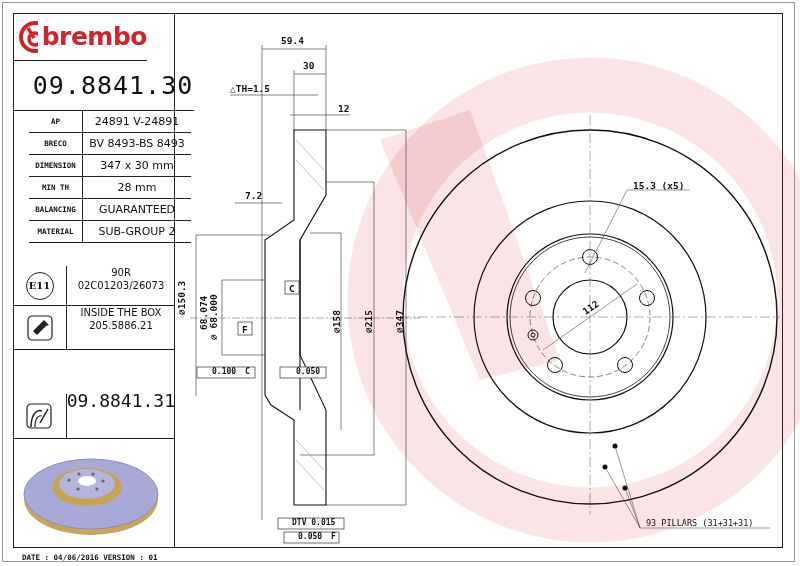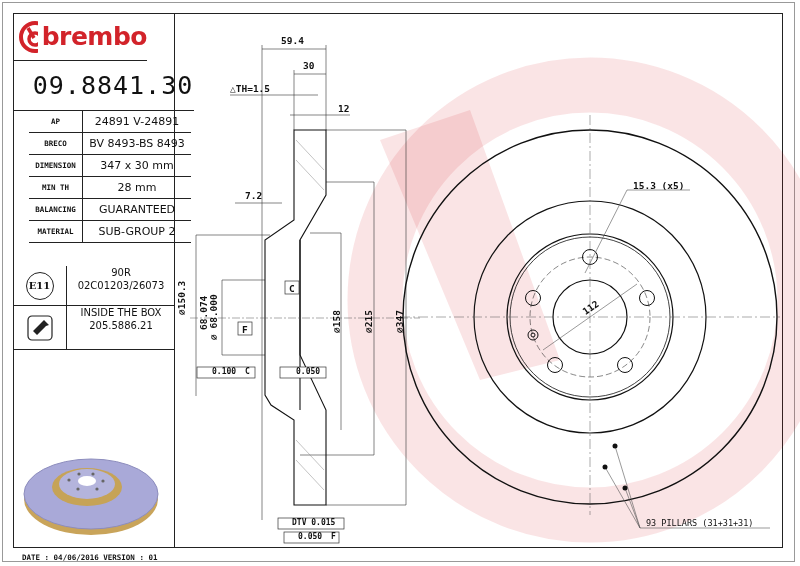--- a/index.html
+++ b/index.html
@@ -91,20 +91,31 @@
         <path d="M17 5 L22 10 L19 11 L10 20 L6 16 L15 7 Z" fill="#222"></path>
       </svg>
     </span>
     <span class="t">
       <div>INSIDE THE BOX</div>
       <div>205.5886.21</div>
     </span>
   </div>
 
 
+  <div class="irow" style="top:381px;height:44px">
+    <span class="ic">
+      <svg width="26" height="26" style="position:relative">
+        <rect x="1" y="1" width="24" height="24" rx="4" fill="none" stroke="#222" stroke-width="1.2"></rect>
+        <path d="M5 24 C5 10 12 6 16 8" fill="none" stroke="#222" stroke-width="1.5"></path>
+        <path d="M9 24 C9 14 13 12 16 13" fill="none" stroke="#222" stroke-width="1.2"></path>
+        <path d="M14 20 L22 6" stroke="#222" stroke-width="1.5"></path>
+      </svg>
+    </span>
+    <span class="t" style="font-size:18px;font-family:'DejaVu Sans Mono',monospace;">09.8841.31</span>
+  </div>
 
   <div style="position:absolute;left:0;top:426px;width:162px;height:108px;">
     <svg width="162" height="108" style="position:relative">
       <ellipse cx="78" cy="60" rx="67" ry="36" fill="#c9a45a"></ellipse>
       <ellipse cx="78" cy="55" rx="67" ry="35" fill="#a9a9d8" stroke="#8d8dbd"></ellipse>
       <ellipse cx="74" cy="48" rx="35" ry="19" fill="#c6a357"></ellipse>
       <ellipse cx="74" cy="45" rx="28" ry="15" fill="#b4b4dc"></ellipse>
       <ellipse cx="74" cy="42" rx="9" ry="5" fill="#fff"></ellipse>
       <circle cx="56" cy="41" r="1.6" fill="#666"></circle>
         <circle cx="66" cy="35" r="1.6" fill="#666"></circle>

